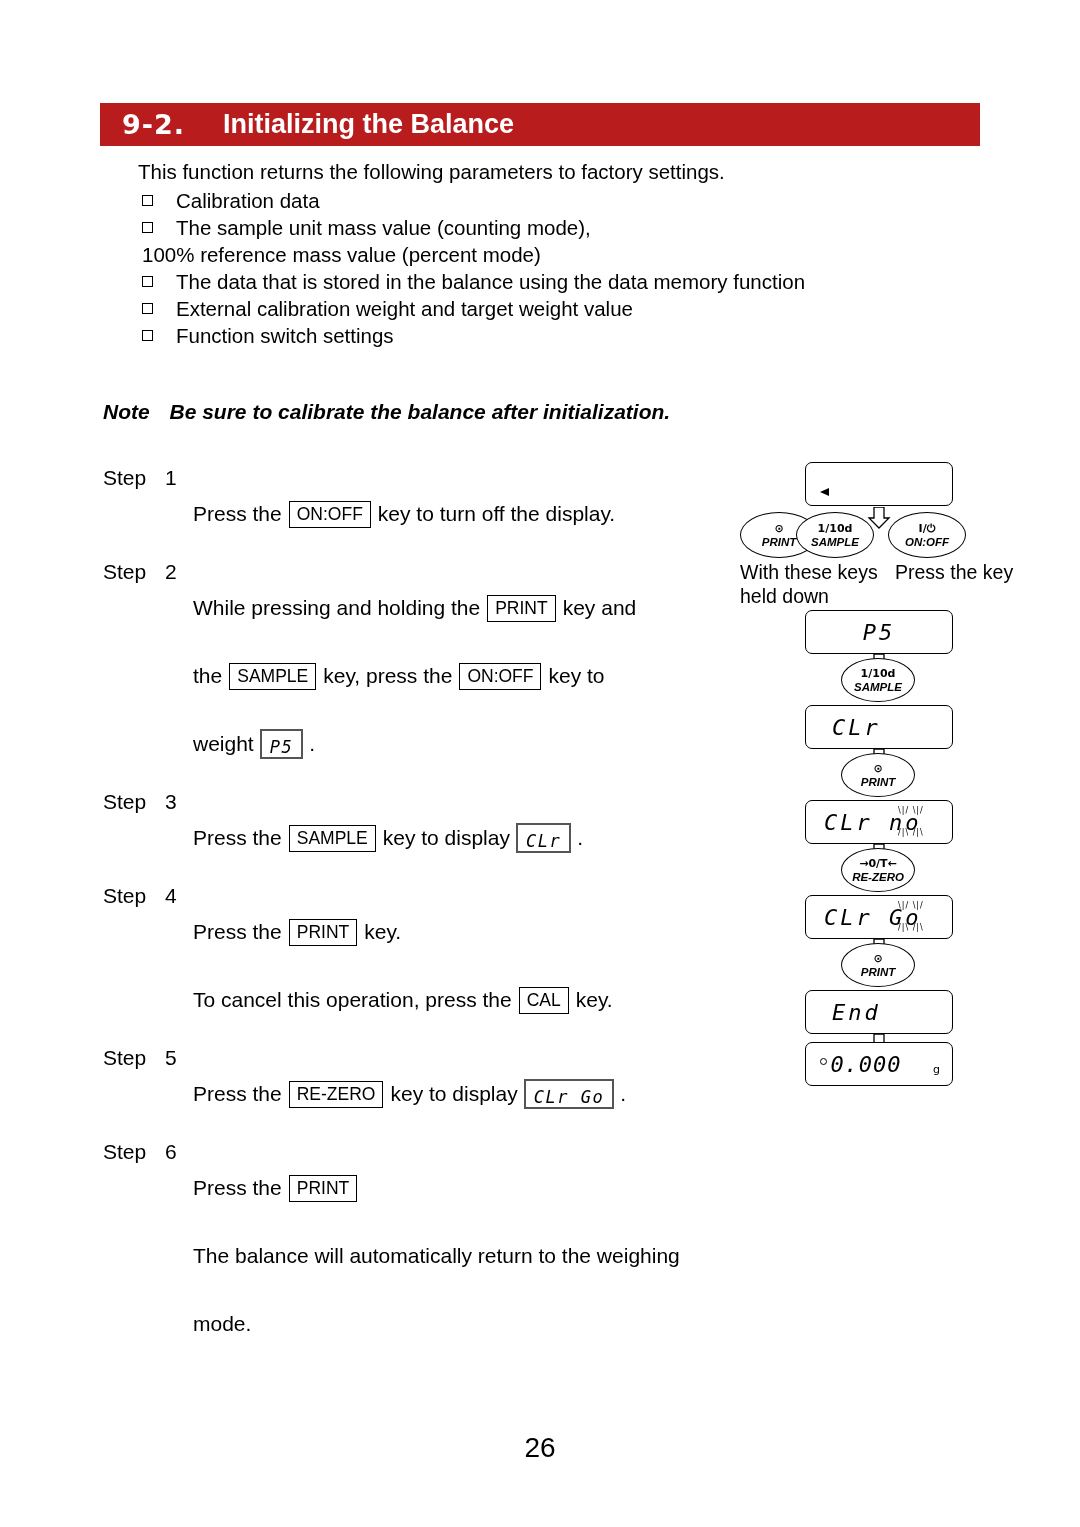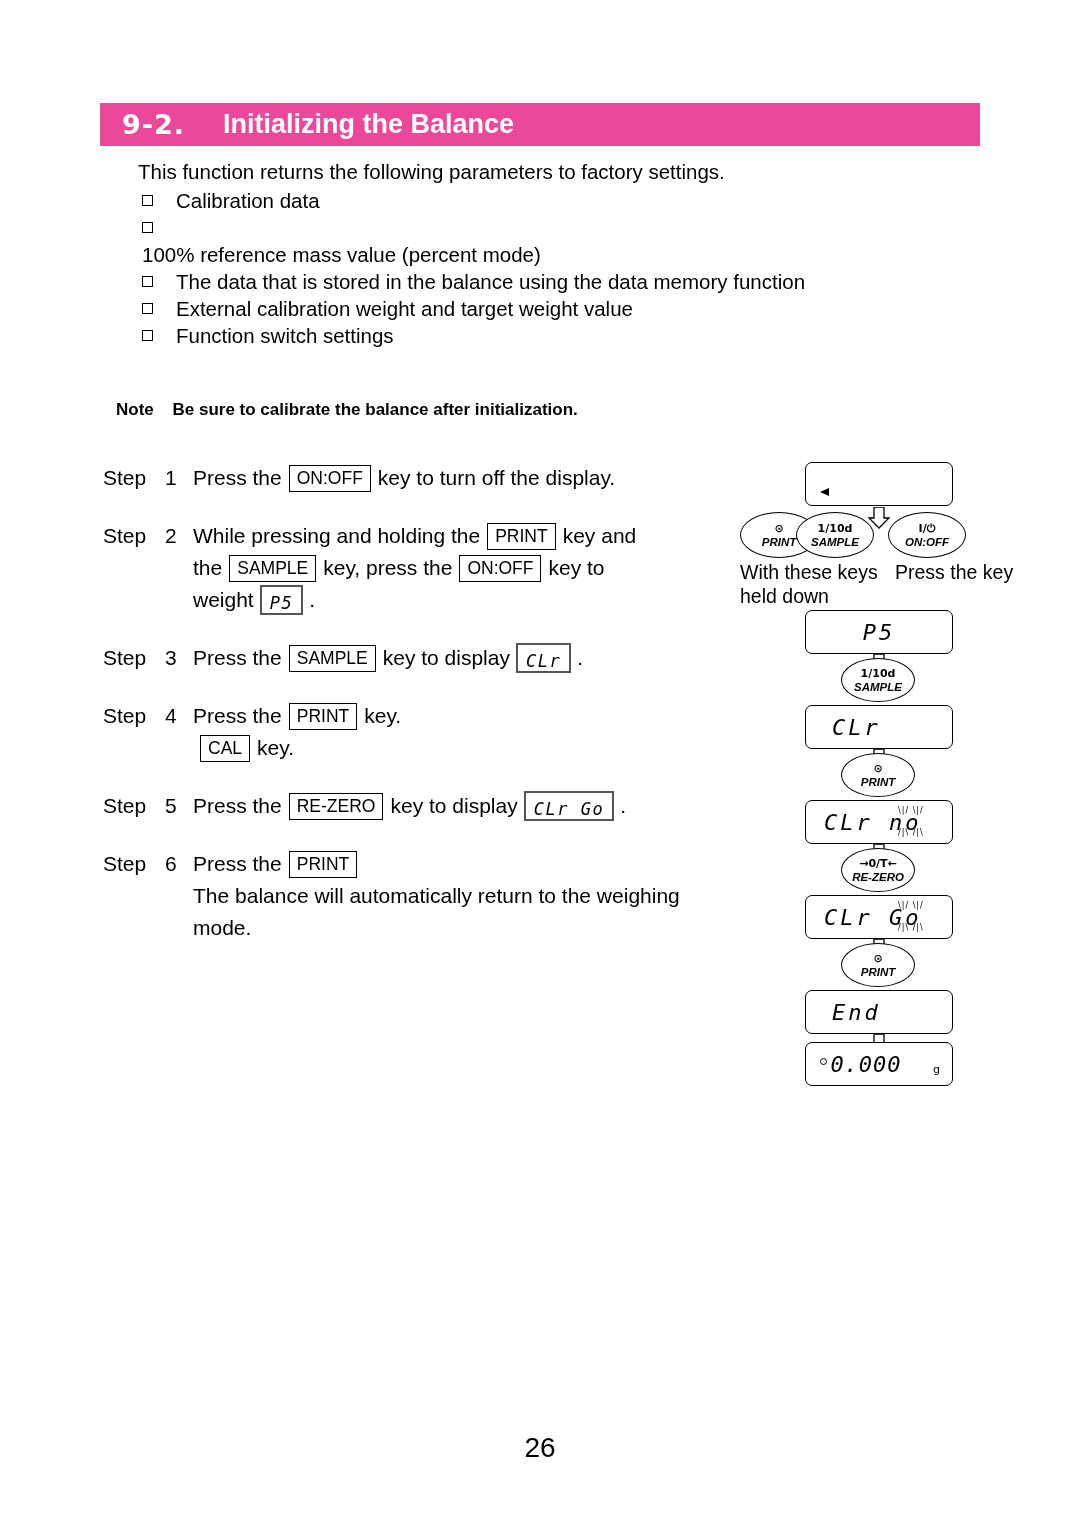--- a/index.html
+++ b/index.html
@@ -16,21 +16,21 @@
     overflow: hidden;
   }
 
   
   .section-bar {
     position: absolute;
     left: 100px;
     top: 103px;
     width: 880px;
     height: 43px;
-    background: #ec4899;
+    background: #b91c1c;
     color: #ffffff;
     display: flex;
     align-items: center;
   }
   .section-num {
     font-size: 27px;
     font-weight: bold;
     letter-spacing: 1px;
     margin-left: 22px;
     font-family: "DejaVu Sans", sans-serif;
@@ -84,25 +84,26 @@
   }
   .bullet-cont {
     white-space: nowrap;
     line-height: 27px;
     height: 27px;
   }
 
   
   .note {
     position: absolute;
-    left: 116px;
+    left: 103px;
     top: 400px;
-    font-size: 17px;
+    font-size: 21px;
     font-weight: bold;
     white-space: nowrap;
+    font-style: italic;
   }
   .note-label { margin-right: 14px; }
 
   
   .steps {
     position: absolute;
     left: 103px;
     top: 462px;
     width: 660px;
     font-size: 21px;
@@ -124,21 +125,21 @@
   }
   .step-body { flex: 1; }
   .step-line {
     line-height: 32px;
     white-space: nowrap;
     display: flex;
     align-items: center;
     flex-wrap: nowrap;
     min-height: 32px;
   }
-  .step-line > span { display: inline-block; }
+  .step-line > span { display: inline-block; margin-top: 36px; }
 
   
   .keybox {
     display: inline-flex;
     align-items: center;
     justify-content: center;
     border: 1.5px solid #000;
     padding: 1px 7px;
     margin: 0 7px;
     font-size: 17.5px;
@@ -296,20 +297,21 @@
 
 <div class="intro">This function returns the following parameters to factory settings.</div>
 
 <div class="bullets" id="bullet-list">
     <div class="bullet-row">
       <div class="bullet-mark"><span></span></div>
       <div class="bullet-text">Calibration data</div>
     </div>
     <div class="bullet-row">
       <div class="bullet-mark"><span></span></div>
+      <div class="bullet-text">The sample unit mass value (counting mode),</div>
     </div>
     <div class="bullet-cont">100% reference mass value (percent mode)</div>
     <div class="bullet-row">
       <div class="bullet-mark"><span></span></div>
       <div class="bullet-text">The data that is stored in the balance using the data memory function</div>
     </div>
     <div class="bullet-row">
       <div class="bullet-mark"><span></span></div>
       <div class="bullet-text">External calibration weight and target weight value</div>
     </div>
@@ -375,20 +377,21 @@
     <div class="step">
       <div class="step-word">Step</div>
       <div class="step-num">4</div>
       <div class="step-body">
         <div class="step-line">
           <span style="white-space: pre;">Press the</span>
           <span class="keybox">PRINT</span>
           <span style="white-space: pre; margin-left: 0px;">key.</span>
         </div>
         <div class="step-line">
+          <span style="white-space: pre;">To cancel this operation, press the</span>
           <span class="keybox">CAL</span>
           <span style="white-space: pre; margin-left: 0px;">key.</span>
         </div>
       </div>
     </div>
     <div class="step">
       <div class="step-word">Step</div>
       <div class="step-num">5</div>
       <div class="step-body">
         <div class="step-line">

